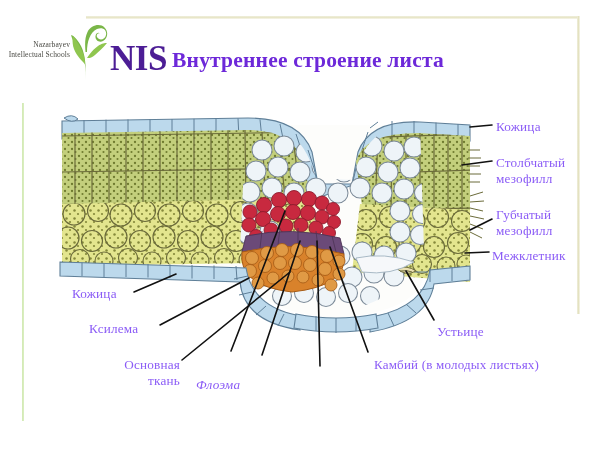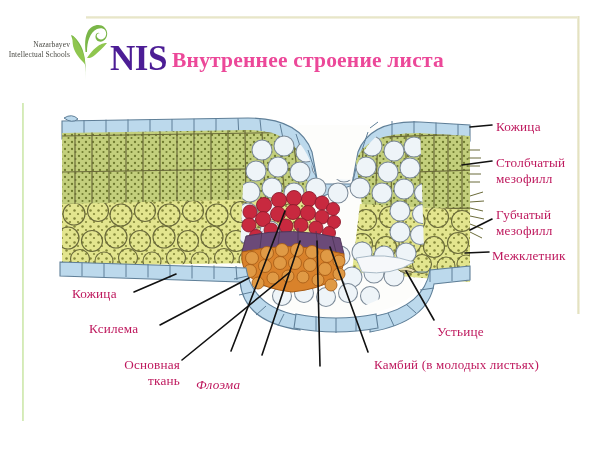--- a/index.html
+++ b/index.html
@@ -82,41 +82,41 @@
 
   
   .title {
     position: absolute;
     left: 172px;
     top: 48px;
     width: 330px;
     font-family: "Liberation Serif", serif;
     font-size: 21.5px;
     font-weight: 700;
-    color: #ec4899;
+    color: #6d28d9;
     letter-spacing: .2px;
     white-space: nowrap;
   }
 
   
   .figure {
     position: absolute;
     left: 0;
     top: 0;
     width: 600px;
     height: 450px;
   }
 
   
   .lbl {
     position: absolute;
     font-family: "Liberation Serif", serif;
     font-size: 13.2px;
     line-height: 15.5px;
-    color: #be185d;
+    color: #8b5cf6;
     white-space: pre-line;
     letter-spacing: .2px;
   }
   .lbl.sm { font-size: 13px; }
 </style>
 </head>
 <body>
 
 <div id="slide">
 

